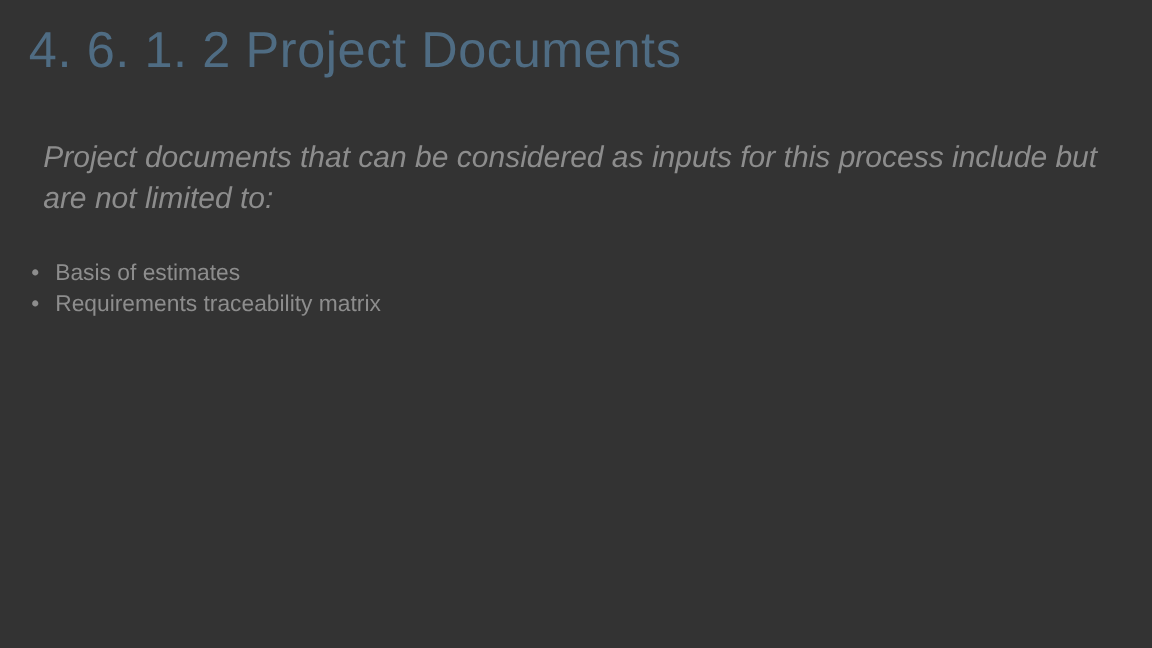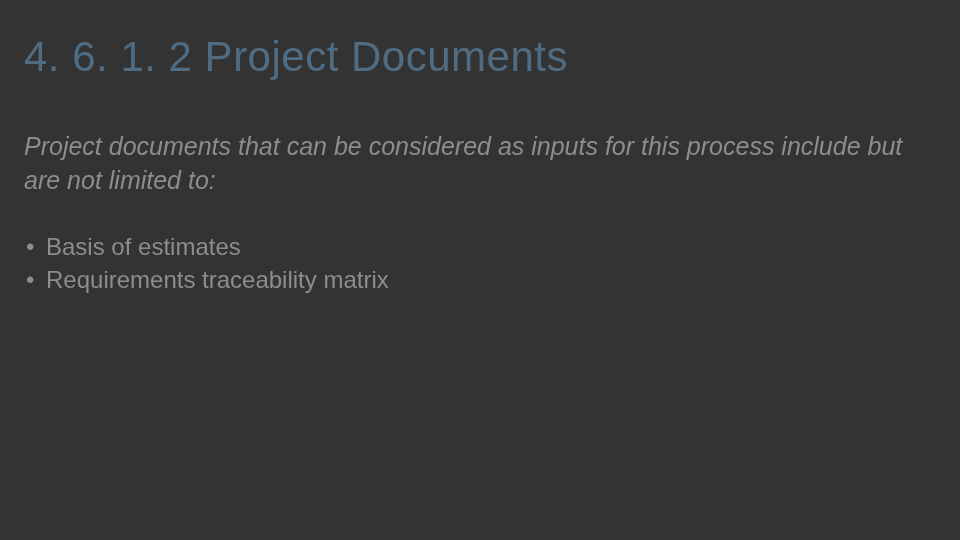--- a/index.html
+++ b/index.html
@@ -8,41 +8,41 @@
     width: 960px;
     height: 540px;
     background: #333333;
     font-family: Arial, Helvetica, sans-serif;
     overflow: hidden;
   }
   .slide {
     box-sizing: border-box;
     width: 960px;
     height: 516px;
-    padding: 32px 24px 24px 24px;
+    padding: 17px 24px 24px 24px;
   }
   .title {
     color: #4f6c83;
     font-size: 42px;
     font-weight: 400;
     letter-spacing: 0.5px;
     margin: 0 0 48px 0;
     line-height: 1.2;
   }
   .intro {
     color: #8d8d8d;
     font-style: italic;
     font-size: 25px;
     line-height: 1.35;
-    margin: 0 0 32px 0;
+    margin: 0 0 32px 12px;
     max-width: 900px;
   }
   .items {
     color: #8d8d8d;
-    font-size: 24px;
+    font-size: 19px;
     line-height: 1.4;
     list-style: none;
     padding: 0;
     margin: 0;
   }
   .items li {
     position: relative;
     padding-left: 22px;
     margin: 0;
   }

